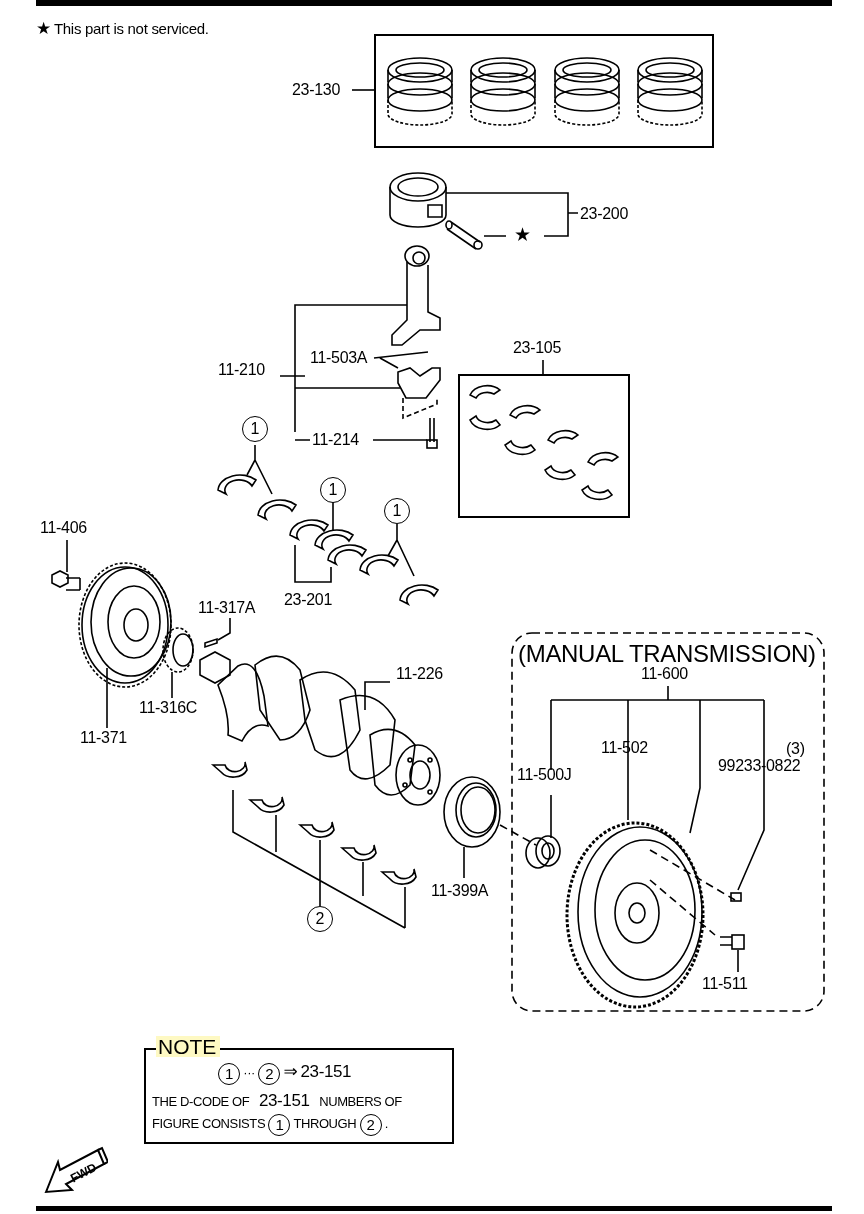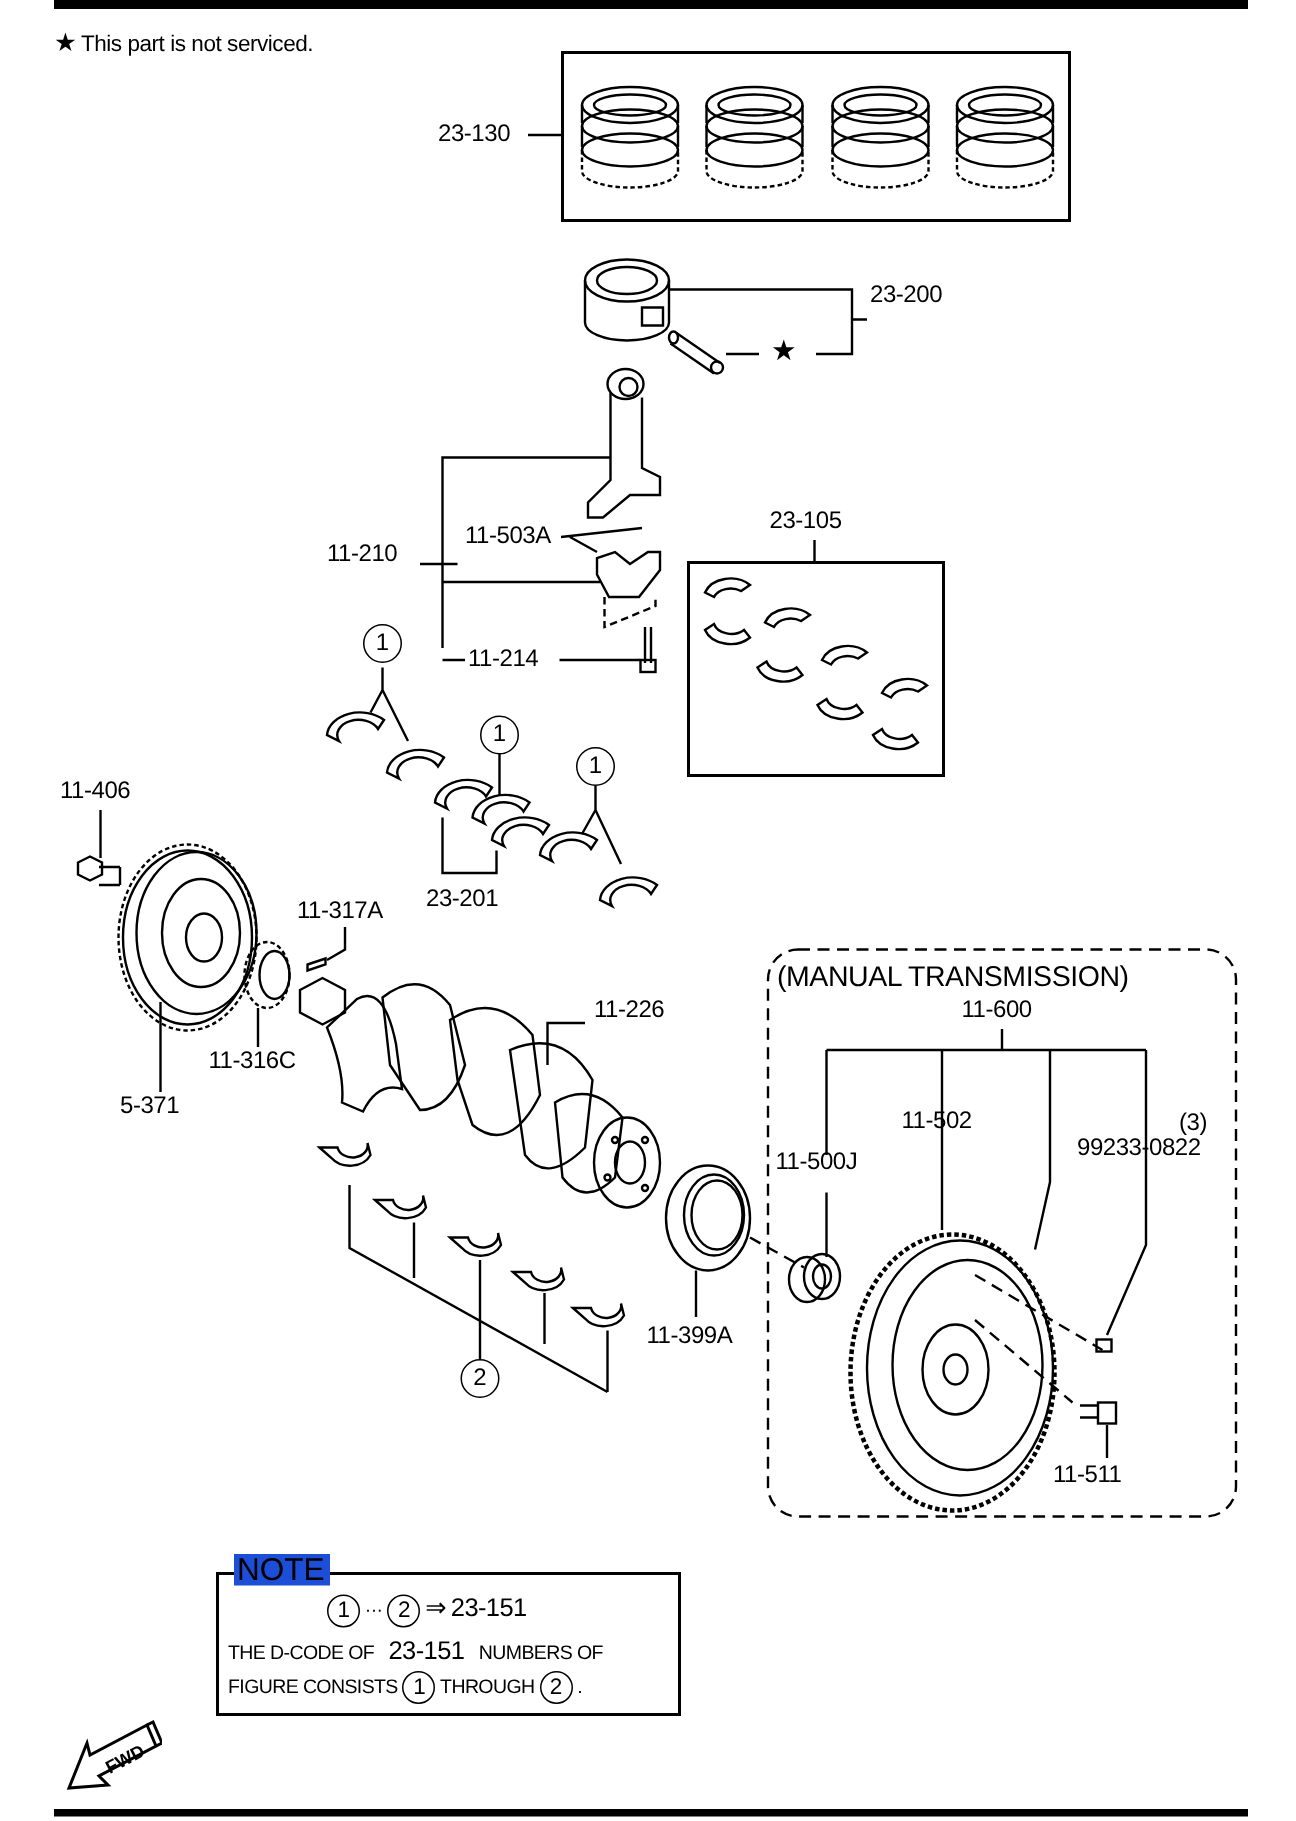--- a/index.html
+++ b/index.html
@@ -7,21 +7,21 @@
          font-family:"Liberation Sans", sans-serif; color:#000; }
   .topbar { position:absolute; left:36px; top:0; width:796px; height:6px; background:#000; }
   .botbar { position:absolute; left:36px; top:1206px; width:796px; height:5px; background:#000; }
   .legend { position:absolute; left:36px; top:18px; font-size:15px; letter-spacing:-0.3px; }
   .legend .star { font-size:17px; margin-right:3px; }
   .lbl { position:absolute; font-size:16px; letter-spacing:-0.3px; white-space:nowrap; line-height:1; }
   .circ { position:absolute; width:24px; height:24px; border:1.6px solid #000; border-radius:50%;
           font-size:16px; text-align:center; line-height:24px; background:#fff; }
   svg#diagram { position:absolute; left:0; top:0; }
   .note { position:absolute; left:144px; top:1048px; width:306px; height:92px; border:2px solid #000; }
-  .note-title { position:absolute; left:156px; top:1036px; font-size:21px; background:#1d4ed8; padding:0 4px 0 2px; line-height:1; }
+  .note-title { position:absolute; left:156px; top:1036px; font-size:21px; background:#fef9c3; padding:0 4px 0 2px; line-height:1; }
   .note-line { position:absolute; white-space:nowrap; font-size:13px; letter-spacing:-0.4px; }
   .nc { display:inline-block; width:20px; height:20px; border:1.5px solid #000; border-radius:50%;
         text-align:center; line-height:20px; font-size:15px; vertical-align:middle; }
   .big { font-size:17px; }
   .fwd { position:absolute; left:44px; top:1146px; width:64px; height:50px; }
 </style>
 </head>
 <body>
 
 <div class="topbar"></div>
@@ -199,34 +199,34 @@
       <rect x="731" y="893" width="10" height="8"></rect>
     </g>
   <g>
     <path d="M720 937 h12 M720 945 h12"></path>
       <rect x="732" y="935" width="12" height="14"></rect>
   </g>
   <path d="M738 950 V972"></path>
 </svg>
 
 <div class="lbl" style="left:292px;top:82px">23-130</div>
-<div class="lbl" style="left:580px;top:189px">23-200</div>
+<div class="lbl" style="left:580px;top:206px">23-200</div>
 <div class="lbl" style="left:514px;top:225px;font-size:19px">★</div>
 <div class="lbl" style="left:513px;top:340px">23-105</div>
 <div class="lbl" style="left:218px;top:362px">11-210</div>
 <div class="lbl" style="left:310px;top:350px">11-503A</div>
 <div class="lbl" style="left:312px;top:432px">11-214</div>
 <div class="lbl" style="left:284px;top:592px">23-201</div>
 <div class="lbl" style="left:40px;top:520px">11-406</div>
 <div class="lbl" style="left:198px;top:600px">11-317A</div>
-<div class="lbl" style="left:80px;top:730px">5-371</div>
+<div class="lbl" style="left:80px;top:730px">11-371</div>
 <div class="lbl" style="left:139px;top:700px">11-316C</div>
 <div class="lbl" style="left:396px;top:666px">11-226</div>
 <div class="lbl" style="left:431px;top:883px">11-399A</div>
-<div class="lbl" style="left:518px;top:642px;font-size:19px">(MANUAL TRANSMISSION)</div>
+<div class="lbl" style="left:518px;top:642px;font-size:24px">(MANUAL TRANSMISSION)</div>
 <div class="lbl" style="left:641px;top:666px">11-600</div>
 <div class="lbl" style="left:601px;top:740px">11-502</div>
 <div class="lbl" style="left:517px;top:767px">11-500J</div>
 <div class="lbl" style="left:786px;top:741px">(3)</div>
 <div class="lbl" style="left:718px;top:758px">99233-0822</div>
 <div class="lbl" style="left:702px;top:976px">11-511</div>
 
 <div class="circ" style="left:242px;top:416px">1</div>
 <div class="circ" style="left:320px;top:477px">1</div>
 <div class="circ" style="left:384px;top:498px">1</div>

